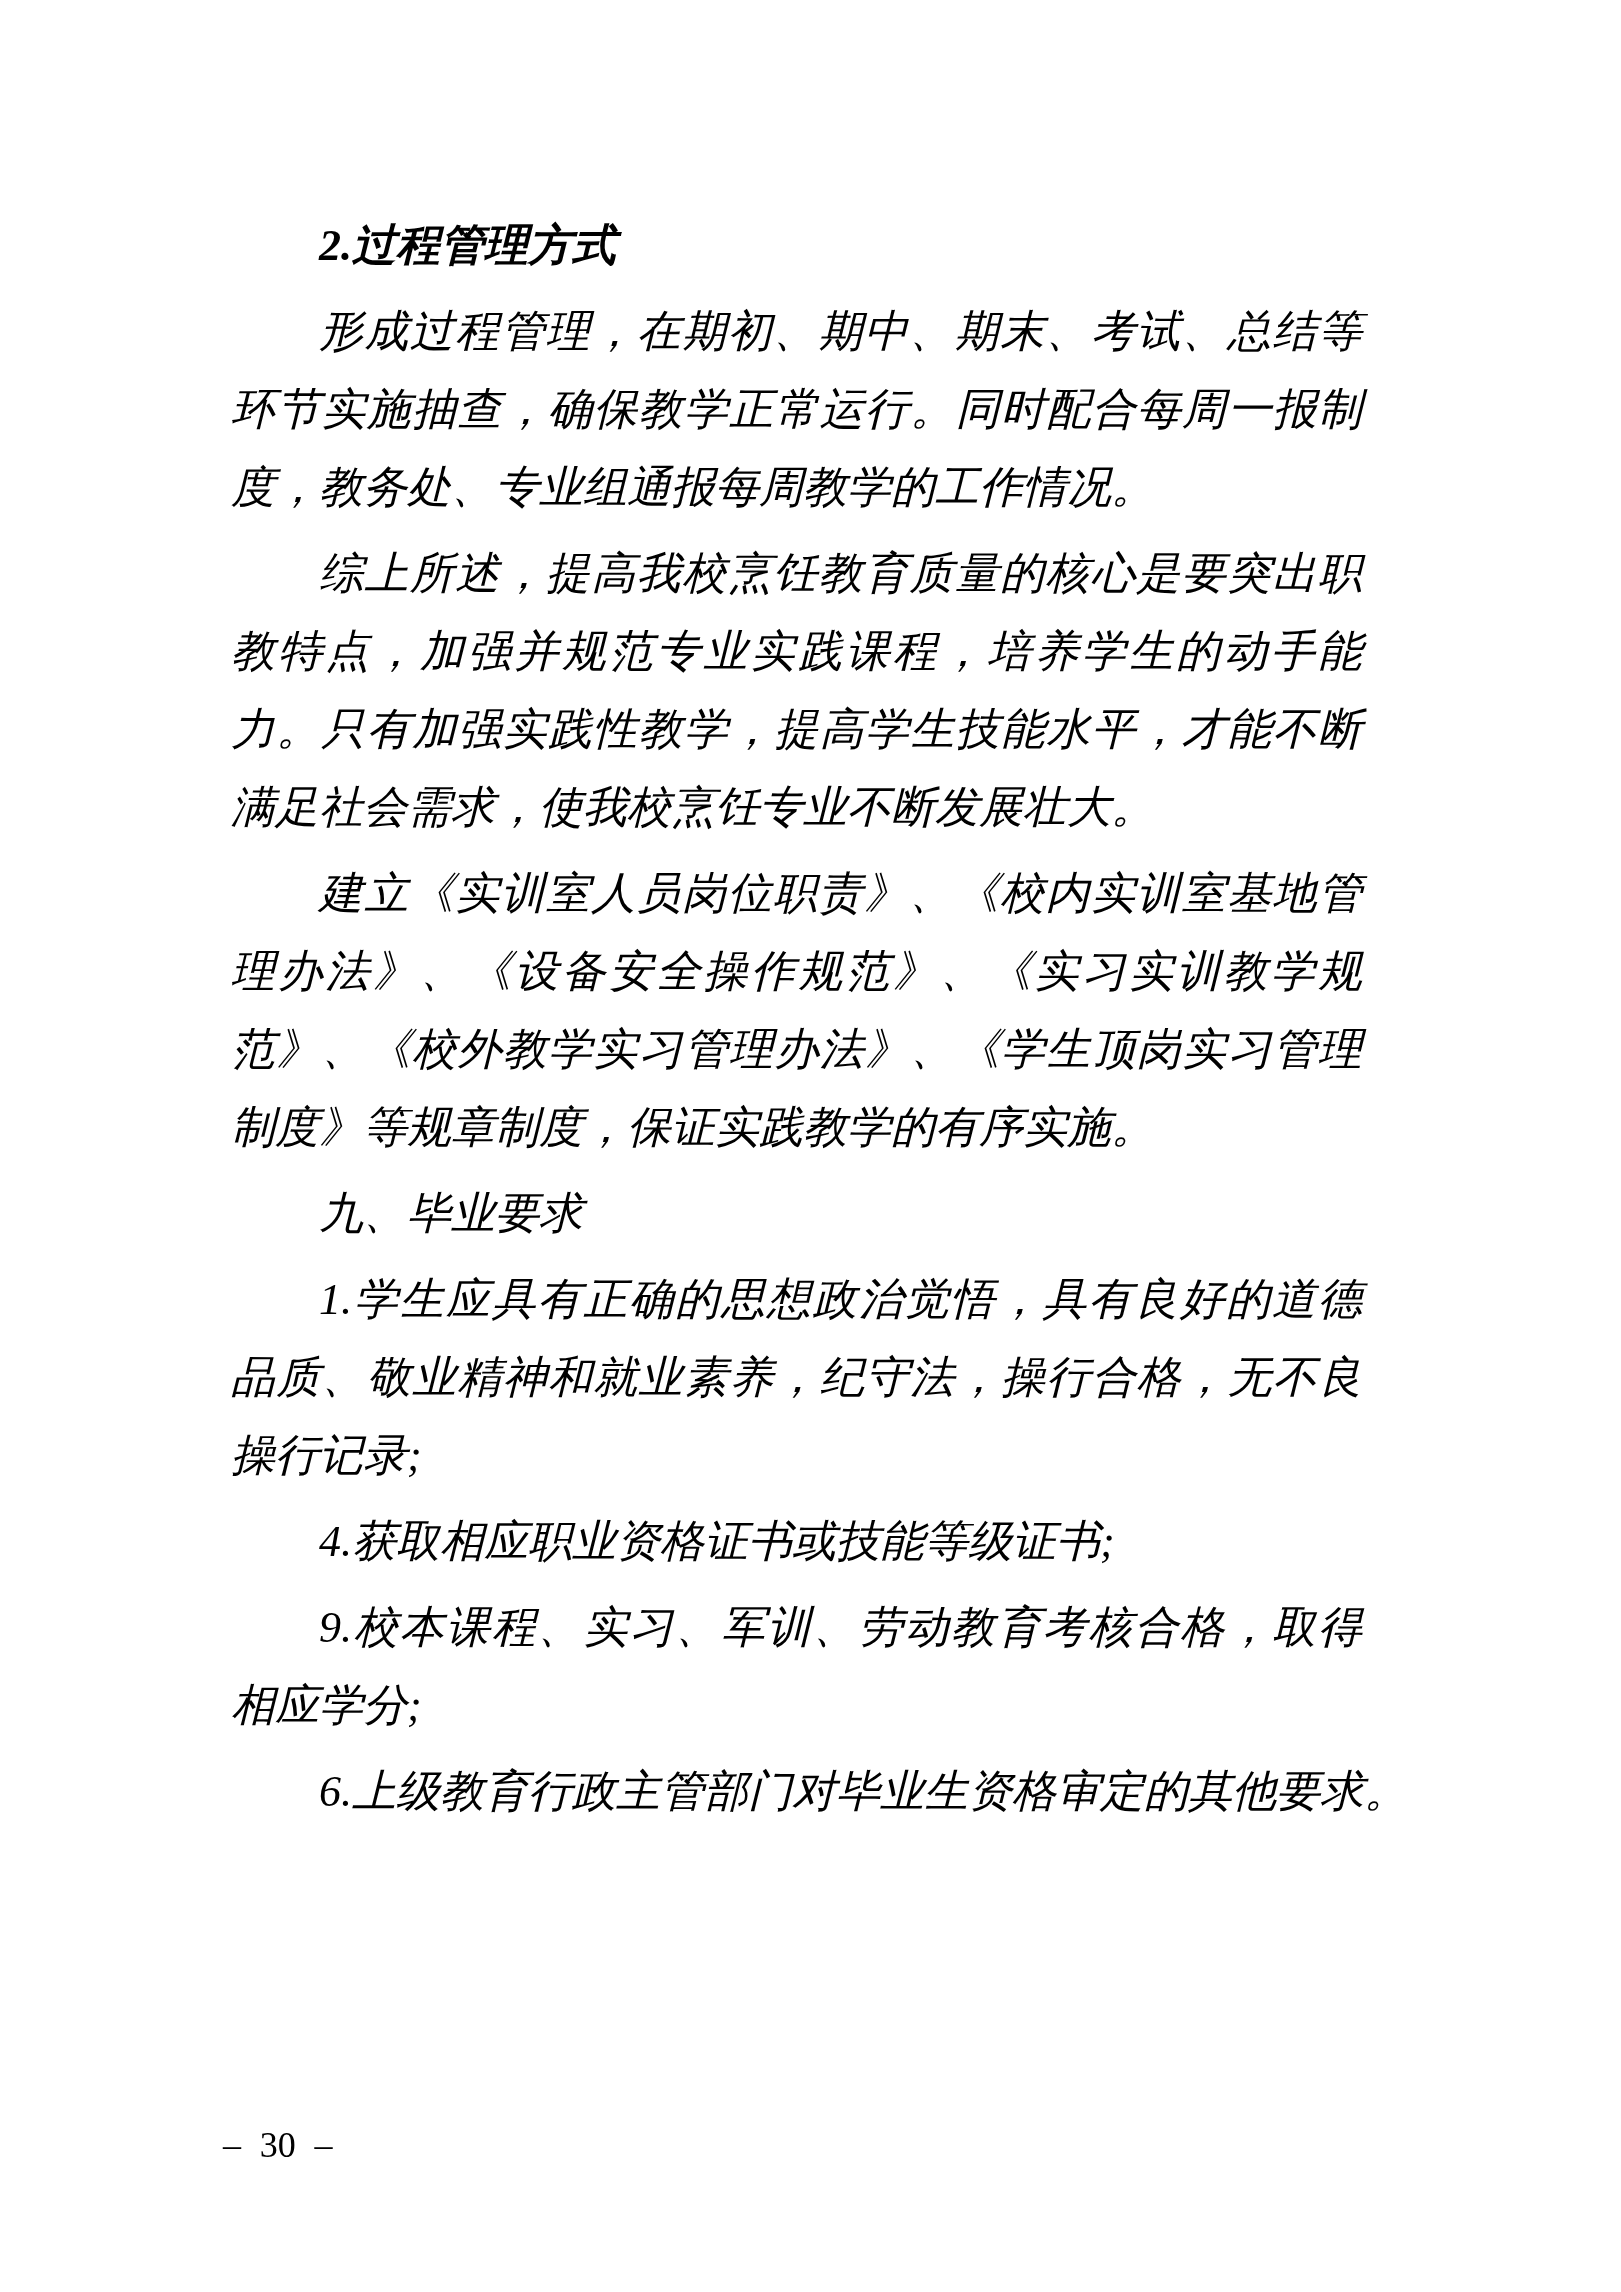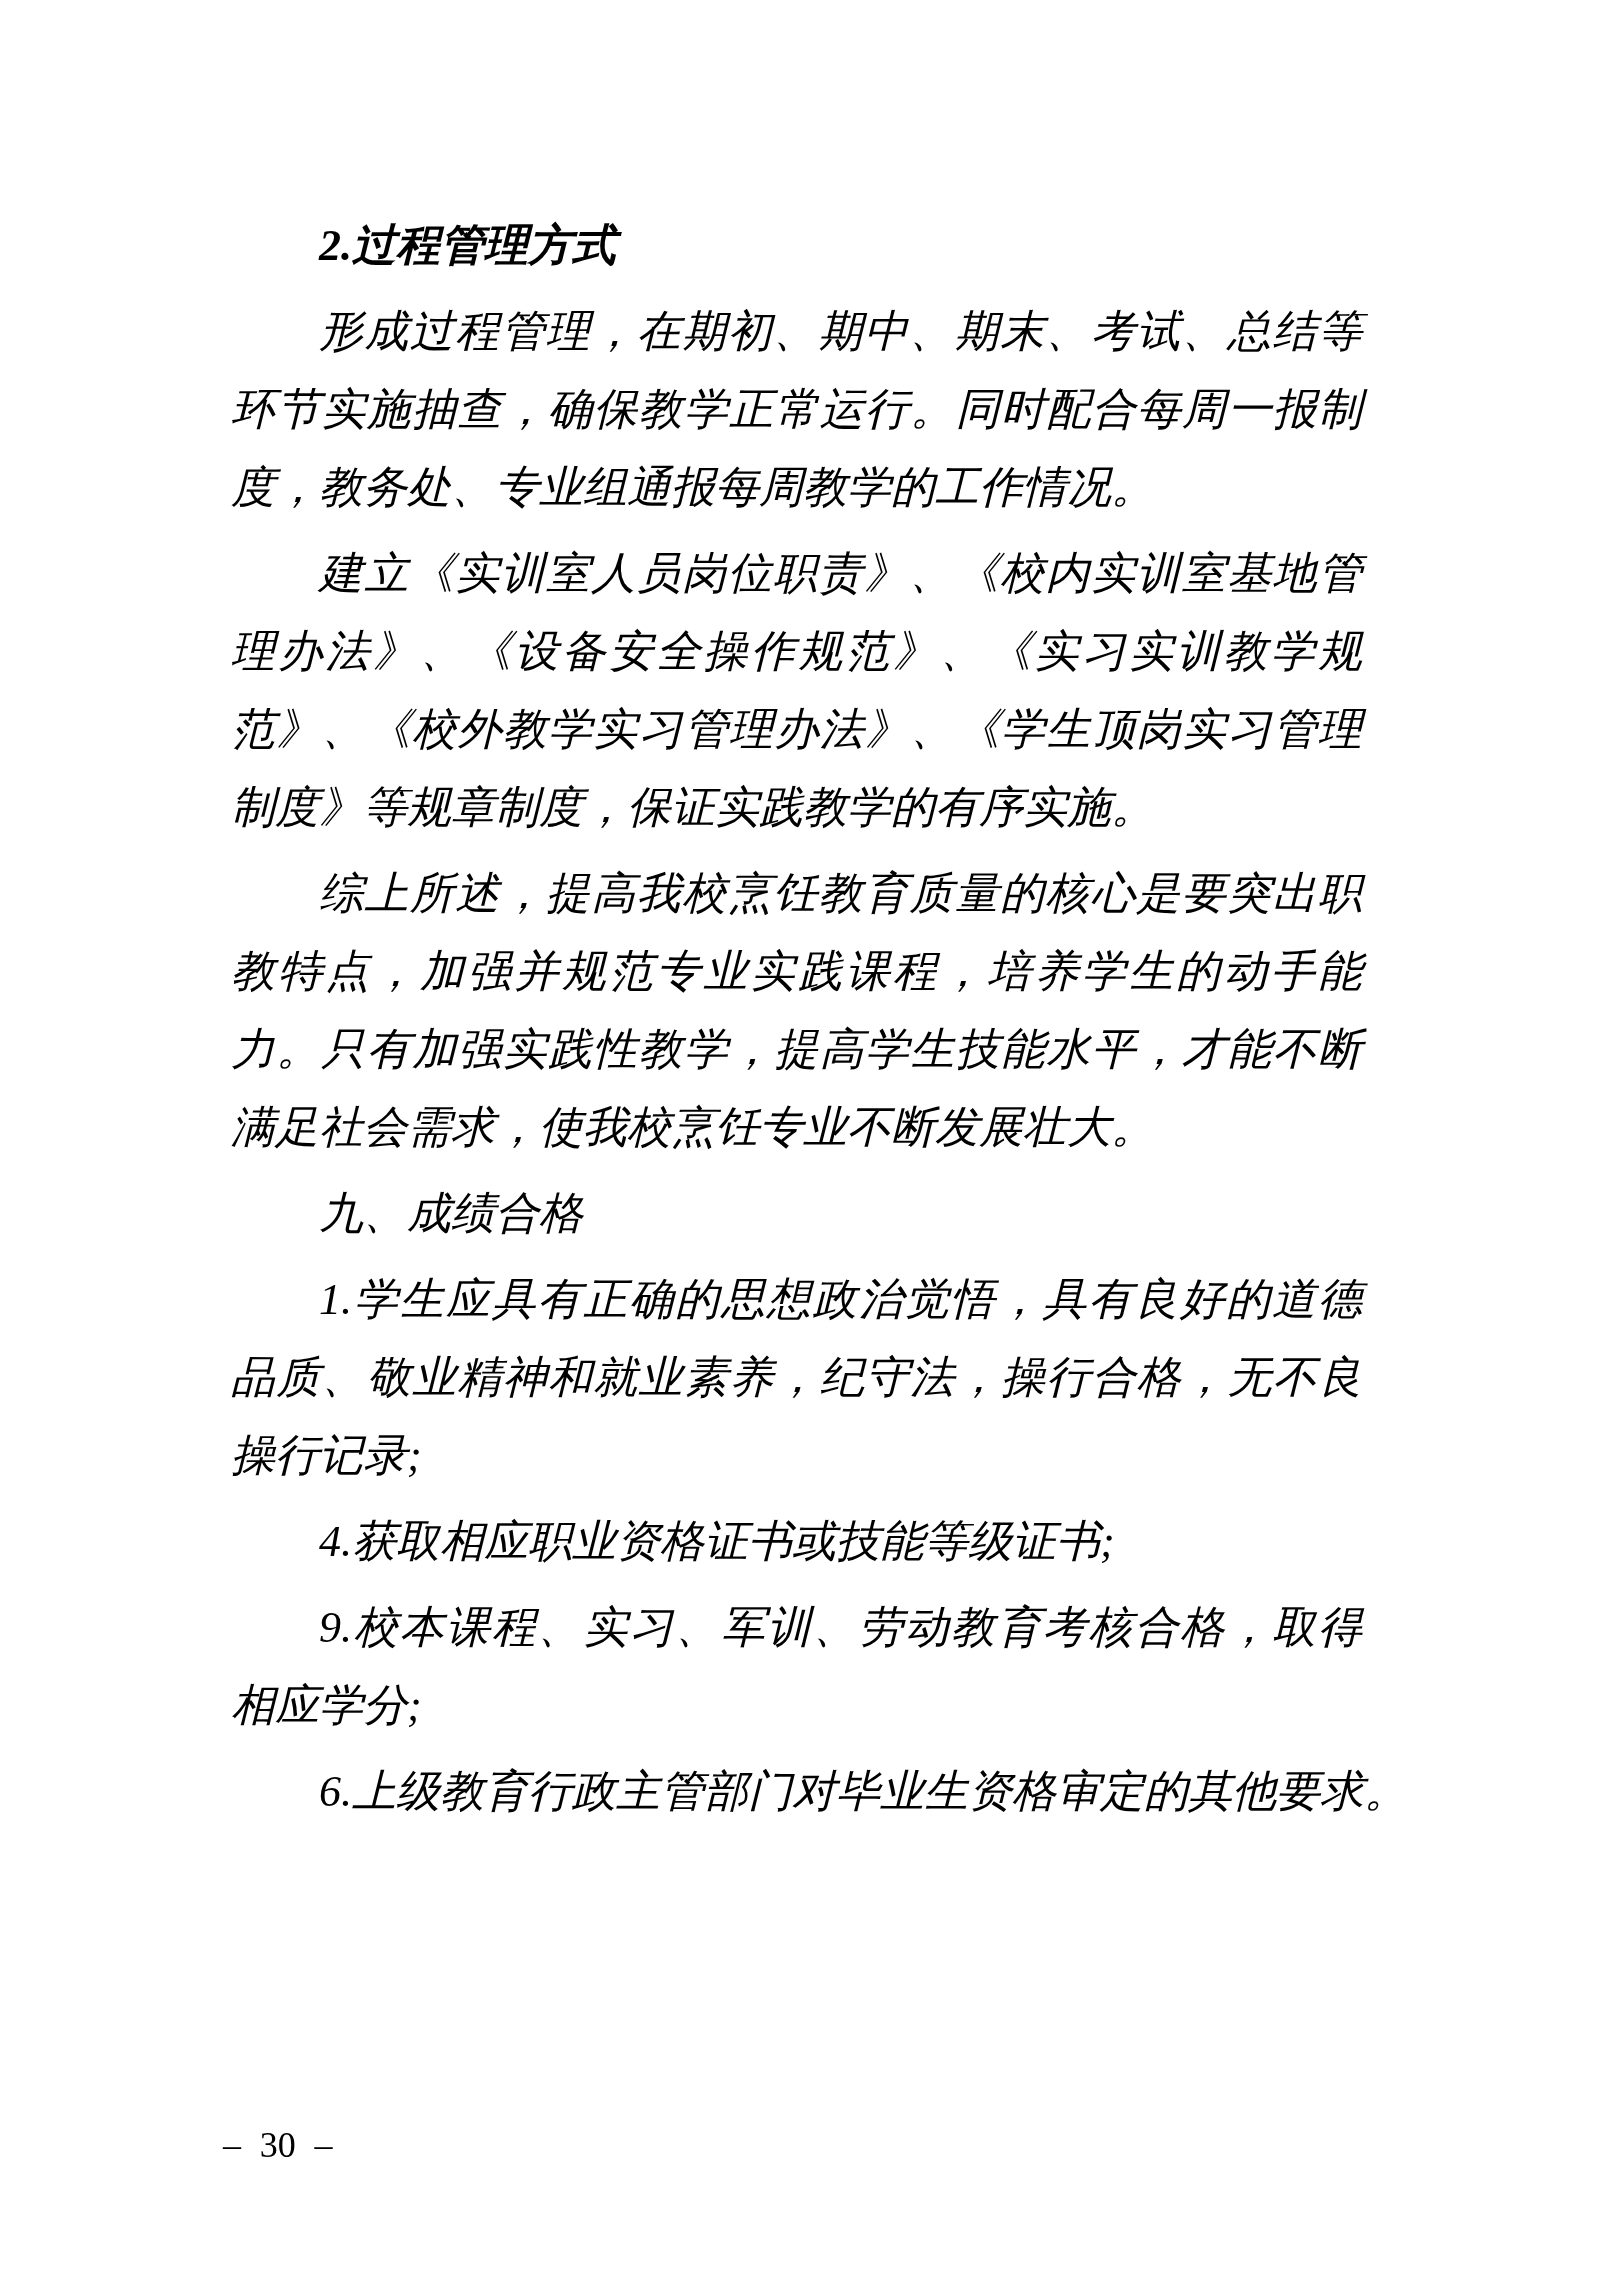--- a/index.html
+++ b/index.html
@@ -61,25 +61,25 @@
 </style>
 </head>
 <body>
 
 <main class="doc-body">
   <h3 class="heading-bold">2.过程管理方式</h3>
 
   <p class="para">形成过程管理，在期初、期中、期末、考试、总结等环节实施抽查，确保教学正常运行。同时配合每周一报制度，教务处、专业组通报每周教学的工作情况。</p>
 
 
+  <p class="para">综上所述，提高我校烹饪教育质量的核心是要突出职教特点，加强并规范专业实践课程，培养学生的动手能力。只有加强实践性教学，提高学生技能水平，才能不断满足社会需求，使我校烹饪专业不断发展壮大。</p>
+
   <p class="para">建立《实训室人员岗位职责》、《校内实训室基地管理办法》、《设备安全操作规范》、《实习实训教学规范》、《校外教学实习管理办法》、《学生顶岗实习管理制度》等规章制度，保证实践教学的有序实施。</p>
 
-  <p class="para">综上所述，提高我校烹饪教育质量的核心是要突出职教特点，加强并规范专业实践课程，培养学生的动手能力。只有加强实践性教学，提高学生技能水平，才能不断满足社会需求，使我校烹饪专业不断发展壮大。</p>
-
-  <h4 class="heading-plain">九、成绩合格</h4>
+  <h4 class="heading-plain">九、毕业要求</h4>
 
   <p class="para">1.学生应具有正确的思想政治觉悟，具有良好的道德品质、敬业精神和就业素养，纪守法，操行合格，无不良操行记录;</p>
 
 
 
   <p class="para">4.获取相应职业资格证书或技能等级证书;</p>
 
   <p class="para">9.校本课程、实习、军训、劳动教育考核合格，取得相应学分;</p>
 
   <p class="para para-nowrap">6.上级教育行政主管部门对毕业生资格审定的其他要求。</p>

